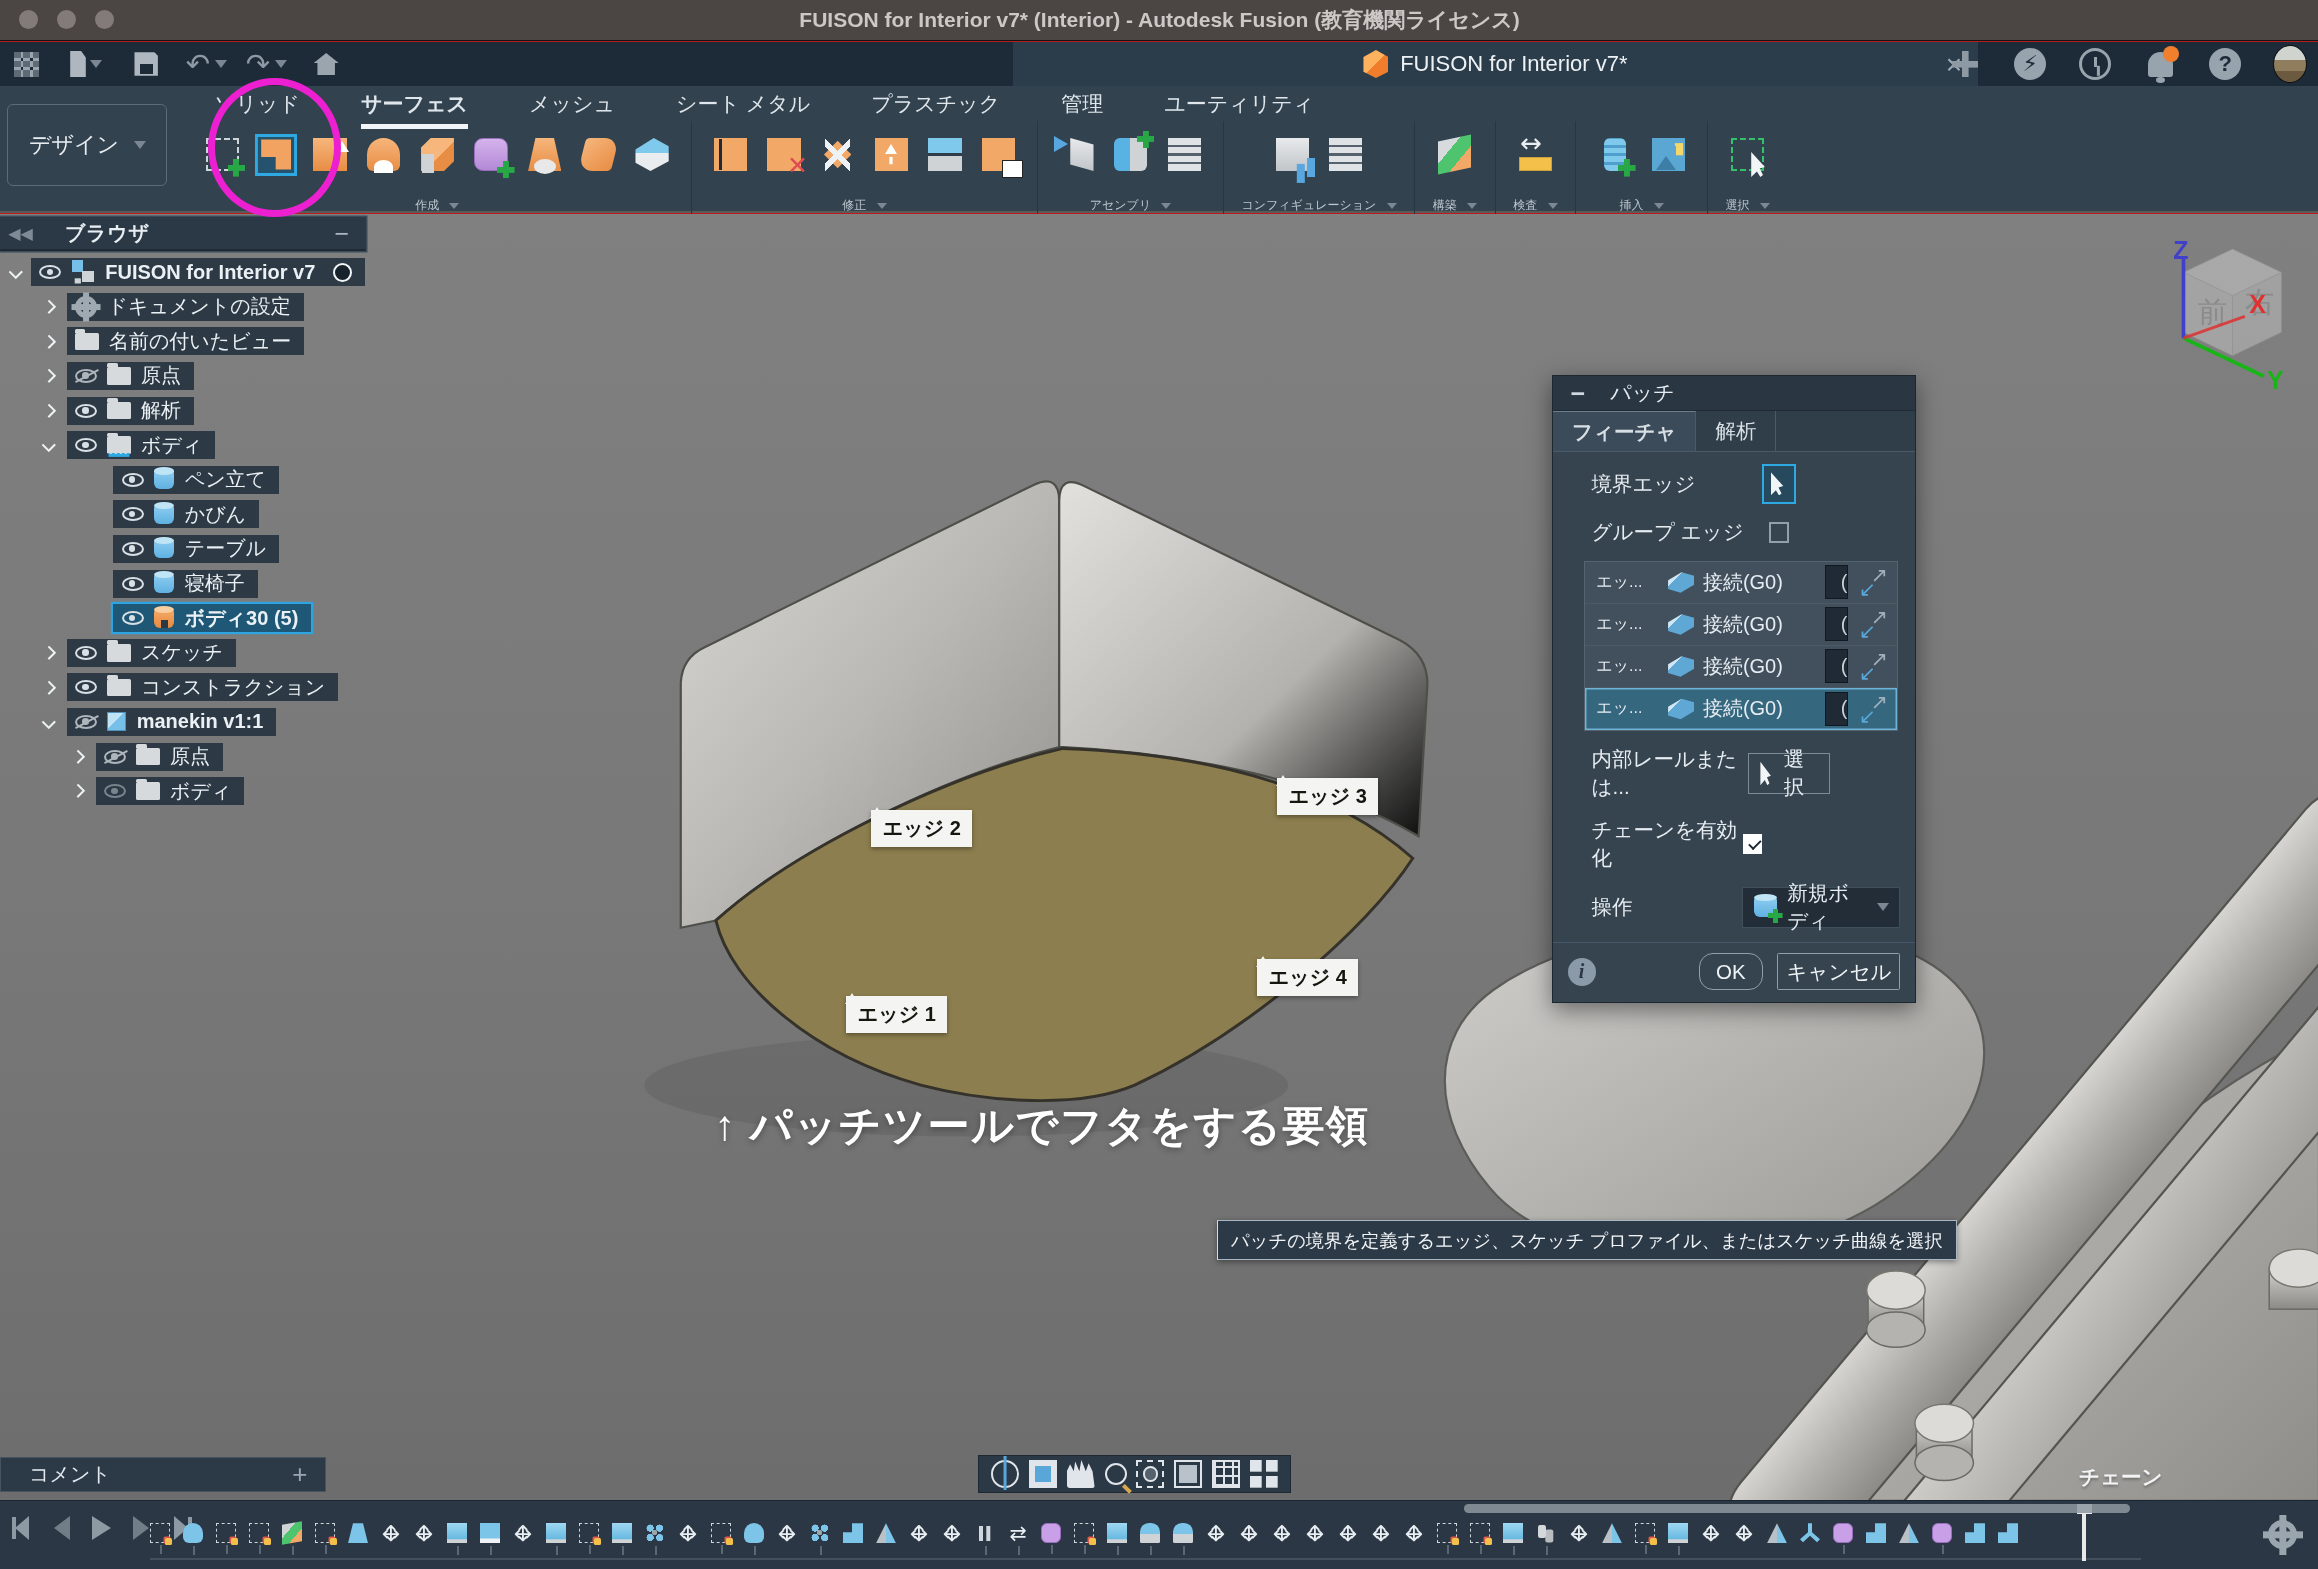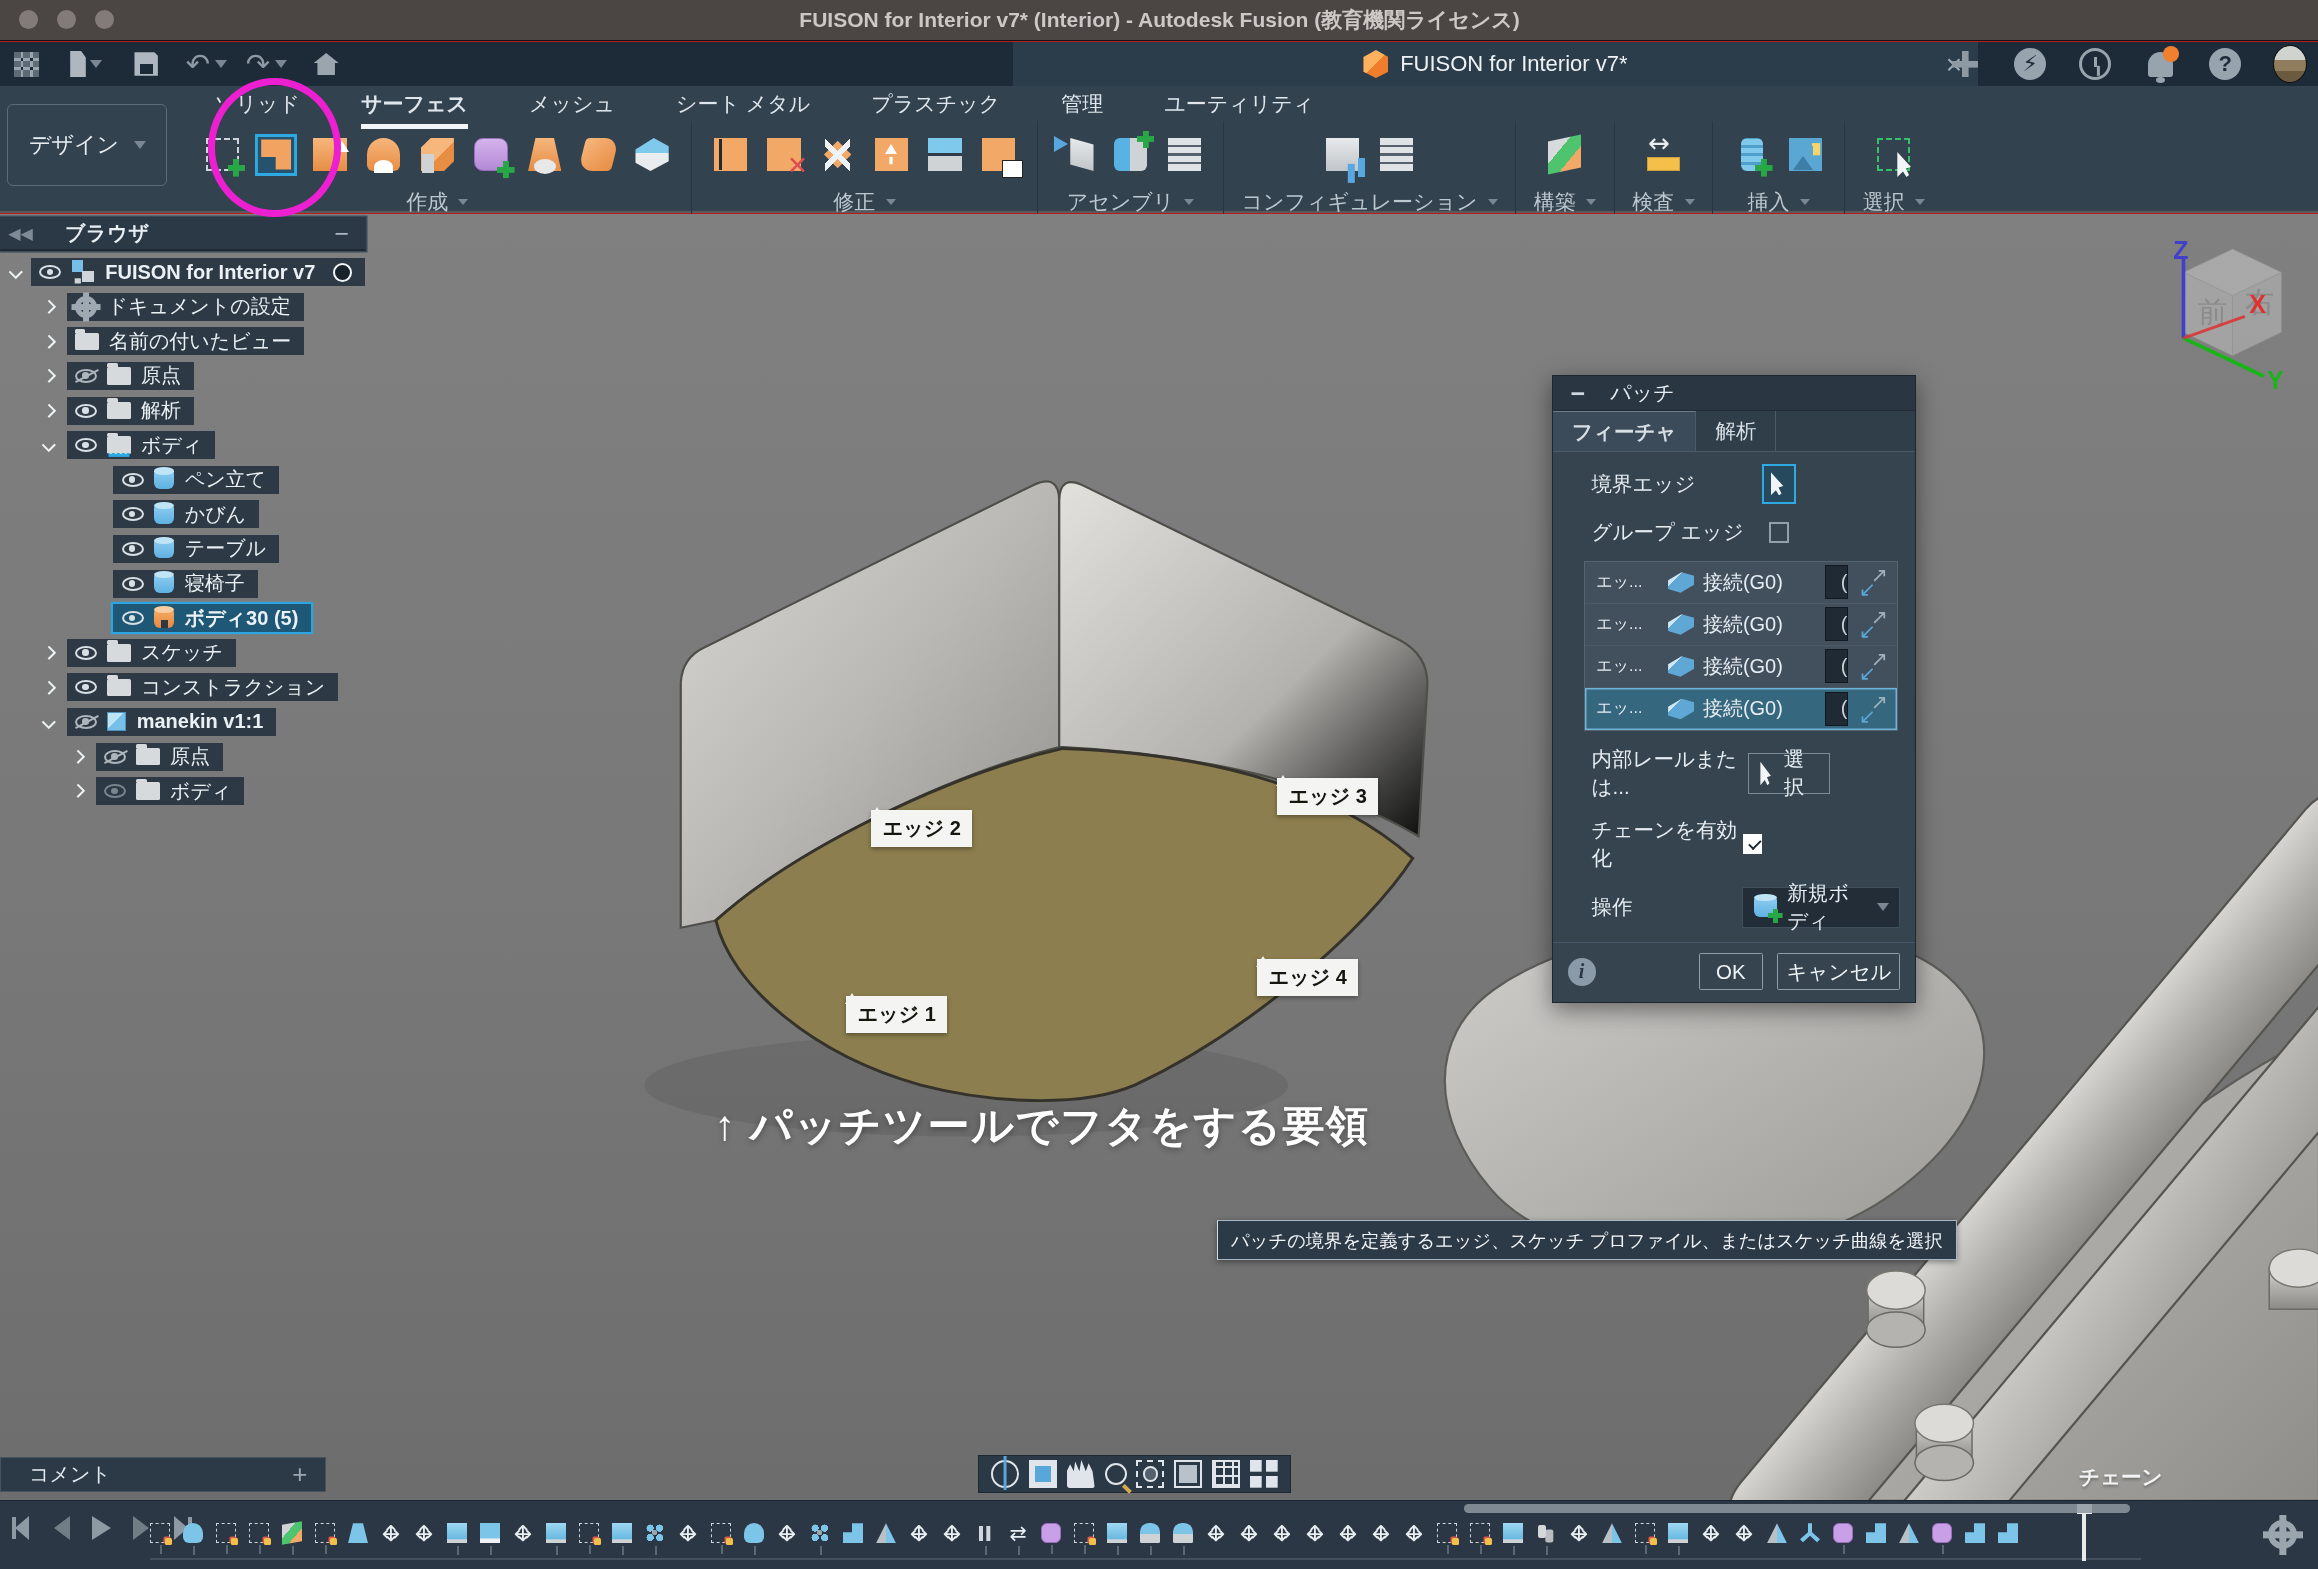--- a/index.html
+++ b/index.html
@@ -46,21 +46,21 @@
   
   .ribbon { position:absolute; left:0; top:86px; width:100%; height:127px; background:#33424f; border-bottom:2.2px solid #5a5a5a; }
   .design-btn { position:absolute; left:7.3px; top:17.6px; width:160px; height:82px; border:1.5px solid #5d6c7a; border-radius:5.9px; display:flex; align-items:center; justify-content:center; gap:10.2px; color:#e8edf1; font-size:22px; }
   .rtabs { position:absolute; left:214px; top:4.4px; display:flex; gap:61px; align-items:flex-start; }
   .rtab { color:#dfe6ec; font-size:21px; padding-bottom:5.9px; }
   .rtab.active { font-weight:bold; border-bottom:5.1px solid #f3f6f8; }
   .groups { position:absolute; left:184px; top:35px; display:flex; align-items:stretch; }
   .rgroup { display:flex; flex-direction:column; align-items:center; padding:0 17.6px; border-right:1.5px solid #2a3540; }
   .rgroup:last-child { border-right:none; }
   .ricons { display:flex; gap:11.7px; align-items:center; height:67px; }
-  .rlabel { margin-top:0; color:#bcc7d0; font-size:21px; display:flex; align-items:center; gap:5.9px; }
+  .rlabel { margin-top:9px; color:#bcc7d0; font-size:12px; display:flex; align-items:center; gap:5.9px; }
   .rlabel .caret { border-left-width:5.1px; border-right-width:5.1px; border-top-width:6.6px; }
   
   .tool { position:relative; width:42px; height:42px; flex:0 0 auto; }
   .tool::before { content:""; position:absolute; inset:4.4px; }
   .tool-new-sketch::before { border:2.2px dashed #cdd5db; background:transparent; }
   .tool-new-sketch::after { content:""; position:absolute; right:-1.5px; bottom:-1.5px; width:17.6px; height:17.6px;
       background:linear-gradient(#27a745,#27a745) center/17.6px 5.9px no-repeat,linear-gradient(#27a745,#27a745) center/5.9px 17.6px no-repeat; }
   .tool-patch { box-shadow:inset 0 0 0 2.9px #2fa9e1; background:#25536d; }
   .tool-patch::before { inset:5.9px; background:#f2a261; clip-path:polygon(0 0,100% 0,100% 100%,48% 100%,48% 58%,0 58%); }
   .tool-extrude::before { background:linear-gradient(180deg,#f6b67c,#e88d44); }
@@ -201,21 +201,21 @@
   .rail-btn { display:flex; align-items:center; gap:8.8px; border:1.5px solid #7c8b99; height:41px; padding:0 11.7px; font-size:20.5px; margin-right:70px; }
   .op-select { display:flex; align-items:center; gap:10.2px; background:#222d38; border:1.5px solid #404f5c; height:41px; padding:0 10.2px; font-size:20.5px; width:158px; }
   .op-select .i-cyl { width:23.4px; height:20.5px; }
   .op-select .caret { margin-left:auto; }
   .plusg-mini { position:relative; }
   .plusg-mini::after { content:""; position:absolute; right:-5.9px; bottom:-5.9px; width:14.6px; height:14.6px;
       background:linear-gradient(#27a745,#27a745) center/14.6px 5.1px no-repeat,linear-gradient(#27a745,#27a745) center/5.1px 14.6px no-repeat; }
   .d-footer { display:flex; align-items:center; gap:14.6px; border-top:1.5px solid #46586a; padding:10.2px 14.6px 11.7px 14.6px; }
   .i-info { width:28px; height:28px; border-radius:50%; background:#8b9aa8; color:#2b3744; font-size:20px; font-weight:bold; display:flex; align-items:center; justify-content:center; font-family:"Liberation Serif",serif; font-style:italic; }
   .d-btn { border:1.5px solid #8fa0ad; color:#eef3f6; font-size:20.5px; height:37px; display:flex; align-items:center; justify-content:center; border-radius:1.5px; background:transparent; }
-  .btn-ok { width:64px; margin-left:auto; }
+  .btn-ok { width:64px; margin-left:auto;border-radius:14px; }
   .btn-cancel { width:123px; }
 
   
   .comment-bar { position:absolute; left:0px; top:1243px; width:326px; height:35px; z-index:9; background:#2c3a48; border:1.5px solid #45545f; display:flex; align-items:center; color:#e4eaef; font-size:20px; }
   .comment-bar .cl { margin-left:28px; }
   .comment-bar .cplus { margin-left:auto; margin-right:17.6px; color:#9aa7b1; font-size:26px; }
   .navbar { position:absolute; left:978px; top:1241px; width:313px; height:38px; z-index:9; background:#2b3845; border:0.7px solid #1e2933; display:flex; align-items:center; justify-content:space-around; padding:0 7.3px; }
   .nav { position:relative; width:28px; height:28px; }
   .nav-orbit { border:2.9px solid #dfe5ea; border-radius:50%; }
   .nav-orbit::after { content:""; position:absolute; left:50%; top:-5.9px; width:2.9px; height:34px; background:#58a7d8; transform:translateX(-50%); }

